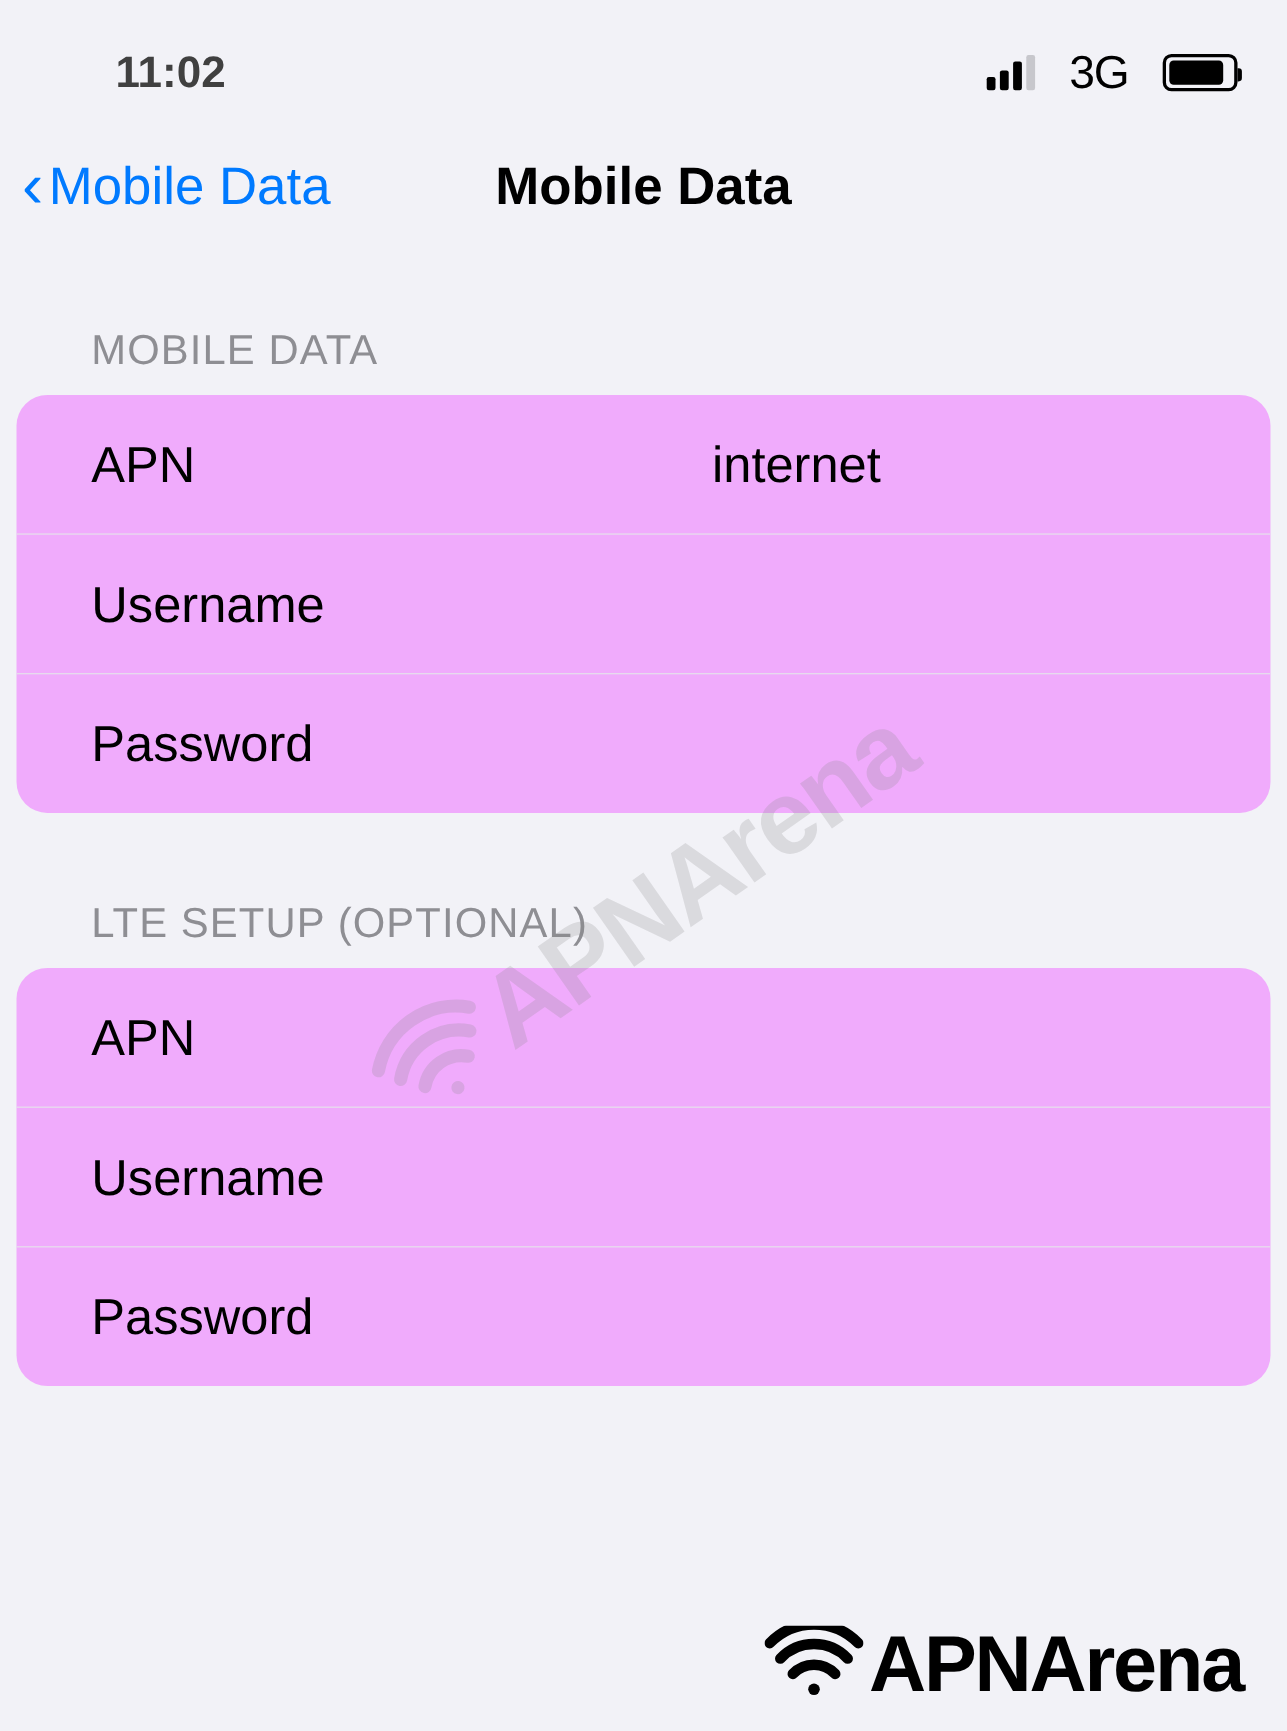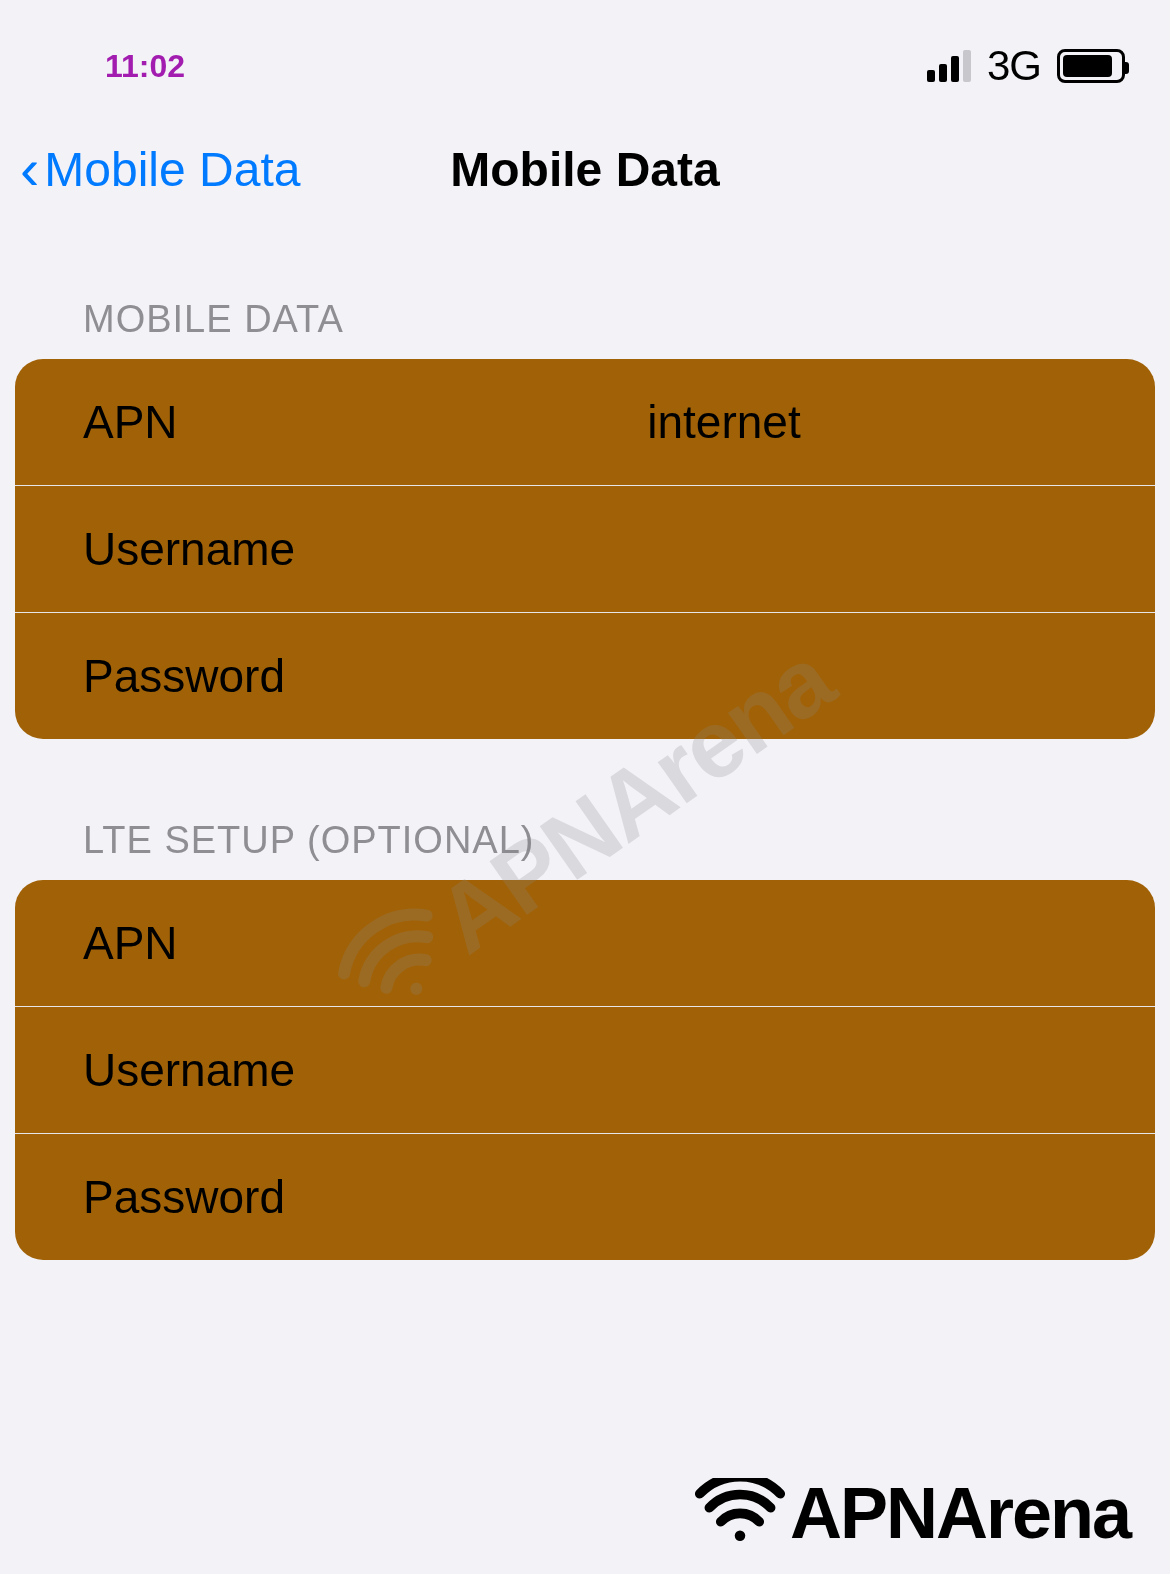--- a/index.html
+++ b/index.html
@@ -15,28 +15,28 @@
       position: relative;
       overflow: hidden;
     }
     .status-bar {
       display: flex;
       justify-content: space-between;
       align-items: center;
       padding: 42px 45px 20px 105px;
     }
     .status-time {
-      font-size: 32px;
+      font-size: 40px;
       font-weight: 600;
-      color: #a21caf;
+      color: #404040;
     }
     .status-right {
       display: flex;
       align-items: center;
-      gap: 16px;
+      gap: 31px;
     }
     .signal-bars {
       display: flex;
       align-items: flex-end;
       gap: 4px;
       height: 32px;
     }
     .signal-bar {
       width: 8px;
       background-color: #000;
@@ -106,21 +106,21 @@
       padding: 60px 15px 0 15px;
     }
     .section-header {
       font-size: 38px;
       color: #8e8e93;
       text-transform: uppercase;
       padding: 0 0 18px 68px;
       letter-spacing: 1px;
     }
     .section-group {
-      background-color: #a16207;
+      background-color: #f0abfc;
       border-radius: 28px;
       overflow: hidden;
       margin-bottom: 80px;
     }
     .field-row {
       display: flex;
       align-items: center;
       padding: 36px 30px 36px 68px;
       border-bottom: 1px solid #e5e5ea;
     }

